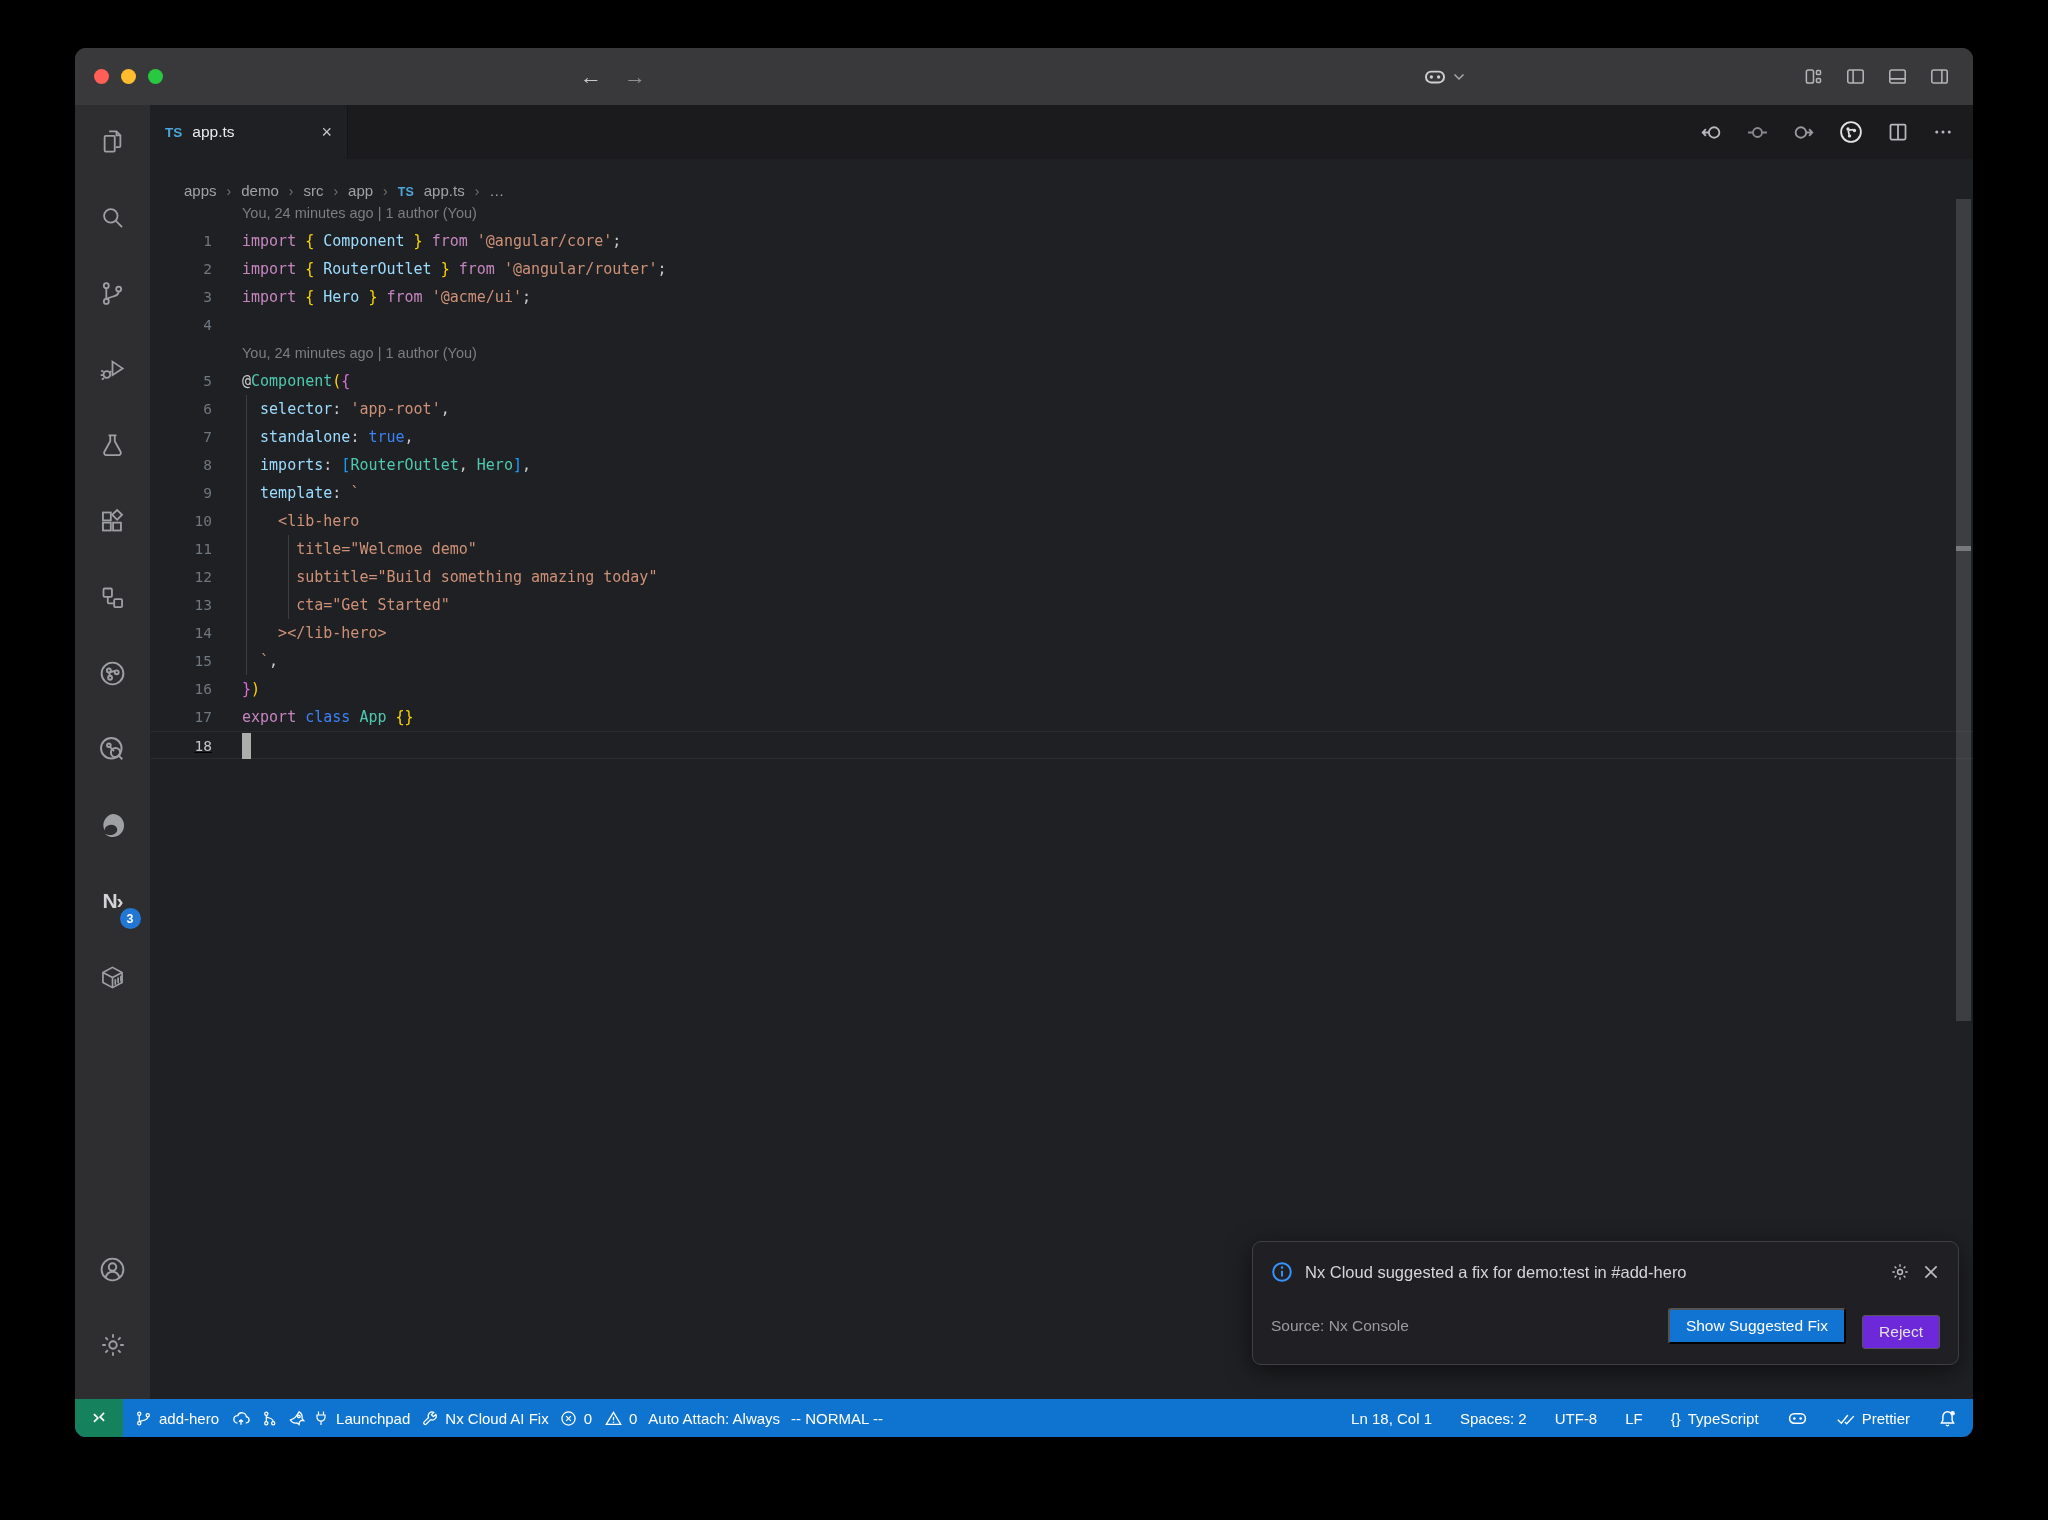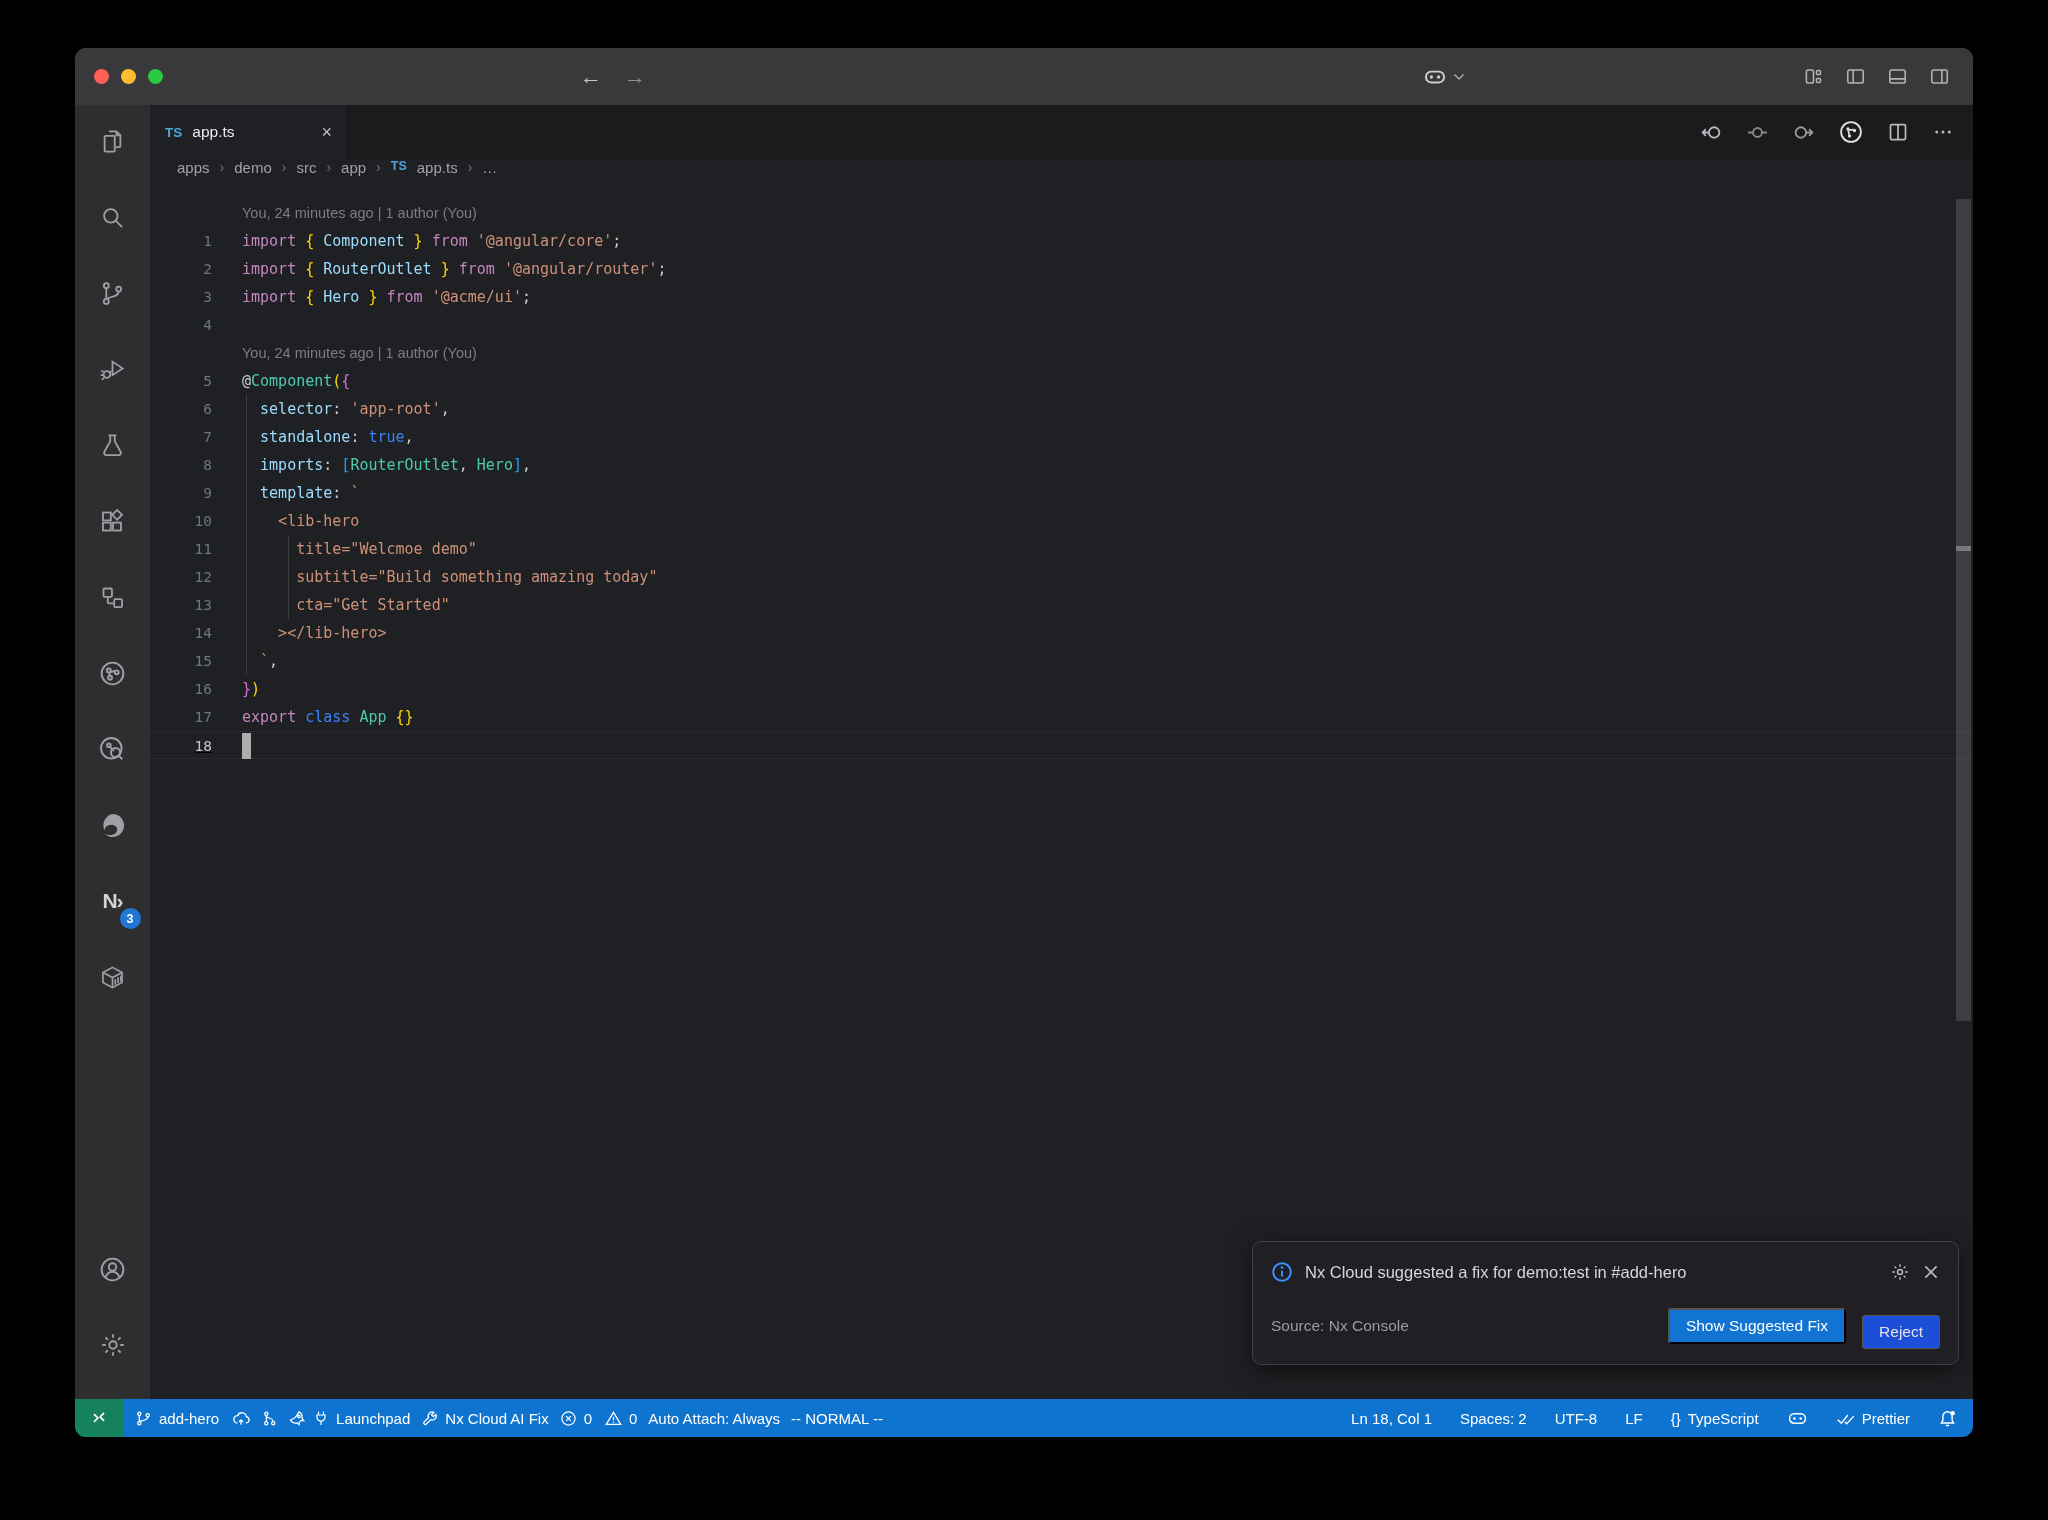--- a/index.html
+++ b/index.html
@@ -44,21 +44,21 @@
   
   .tabbar { position:relative; height:54px; background:#1b1b1e; flex:none; display:flex; }
   .tab { width:198px; background:#1f2023; display:flex; align-items:center; padding:0 15px; gap:10px;
          border-right:1px solid #141416; }
   .ts-badge { color:#4da6d9; font-weight:bold; font-size:13.5px; }
   .tab-label { color:#eaeaec; font-size:15.5px; }
   .tab-close { margin-left:auto; color:#c3c3c6; font-size:18px; }
   .editor-actions { position:absolute; right:20px; top:0; height:100%; display:flex; align-items:center; gap:25px; }
 
   
-  .breadcrumbs { height:40px; flex:none; display:flex; align-items:flex-start; padding-left:27px; gap:10px;
+  .breadcrumbs { height:40px; flex:none; display:flex; align-items:flex-end; padding-left:34px; gap:10px;
                  color:#a2a2a6; font-size:15px; background:#1f2023; }
   .bc-sep { color:#737377; font-size:14px; }
   .bc-ts { color:#4da6d9; font-weight:bold; font-size:12.5px; }
 
   
   .code { position:relative; flex:1; font-family:"DejaVu Sans Mono", monospace;
           font-size:15px; line-height:28px; overflow:hidden; }
   .row { display:flex; height:28px; position:relative; }
   .row.active { border-top:1px solid rgba(255,255,255,.05); border-bottom:1px solid rgba(255,255,255,.05);text-decoration:underline; }
   .gutter { width:62px; flex:none; text-align:right; color:#6e7681; font-size:14.5px; }
@@ -80,21 +80,21 @@
   .toast { position:absolute; right:14px; bottom:72px; width:707px; height:124px;
            background:#202024; border:1px solid #3f3f44; border-radius:9px; padding:0 18px;
            box-shadow:0 6px 24px rgba(0,0,0,.55); z-index:5; }
   .toast-row1 { margin-top:19px; display:flex; align-items:center; gap:12px; }
   .toast-title { color:#d6d6d8; font-size:16.5px; }
   .toast-sp { flex:1; }
   .toast-row2 { margin-top:19px; display:flex; align-items:center; }
   .toast-source { color:#9c9c9f; font-size:15.5px; }
   .btn { font-size:15.5px; border-radius:3px; padding:7px 16px; }
   .btn-primary { background:#1173d2; color:#fff; margin-left:auto; }
-  .btn-secondary { background:#1d4ed8; color:#e4e4e6; border:1px solid #55555a; margin-left:16px;margin-top:13px; }
+  .btn-secondary { background:#6d28d9; color:#e4e4e6; border:1px solid #55555a; margin-left:16px;margin-top:13px; }
 
   
   .statusbar { height:38px; flex:none; background:#0f74d0; display:flex; align-items:center;
                color:#fff; font-size:15px; }
   .remote { width:48px; height:100%; background:#16825d; display:flex; align-items:center;
             justify-content:center; flex:none; margin-right:12px; }
   .sb-left { display:flex; align-items:center; gap:11px; }
   .sb-right { margin-left:auto; display:flex; align-items:center; gap:28px; padding-right:16px;text-align:center; }
   .sb-item { display:flex; align-items:center; gap:7px; white-space:nowrap; }
   .sb-item .inner-gap { margin-left:6px; }

